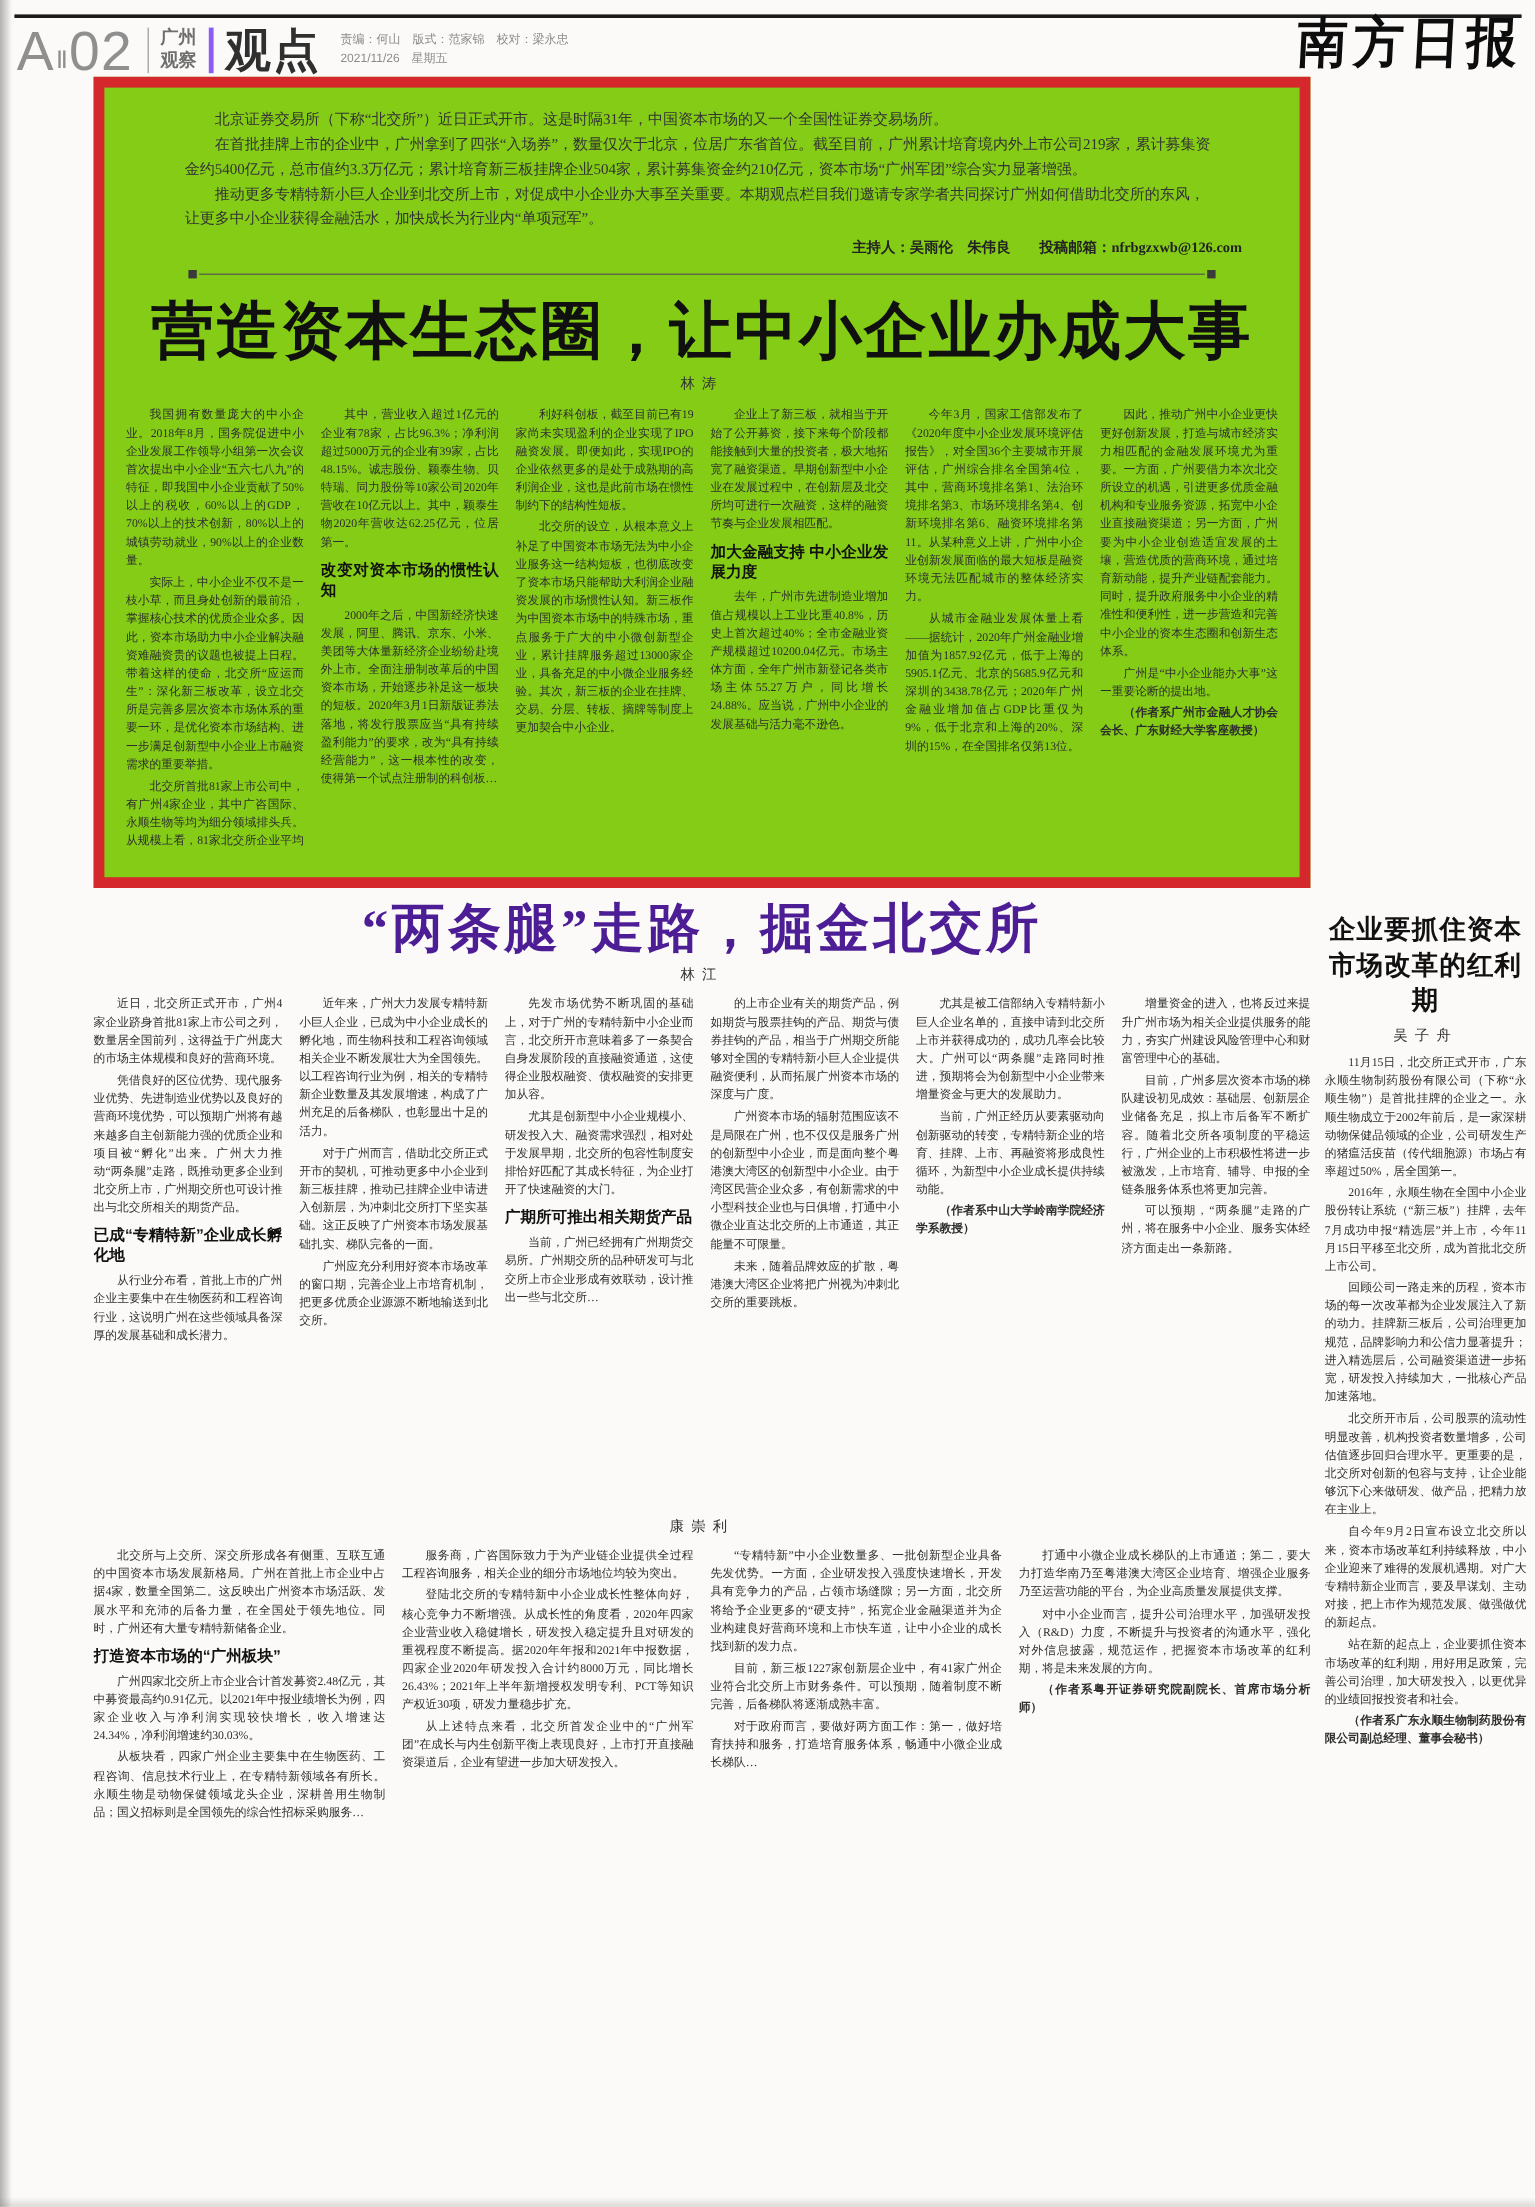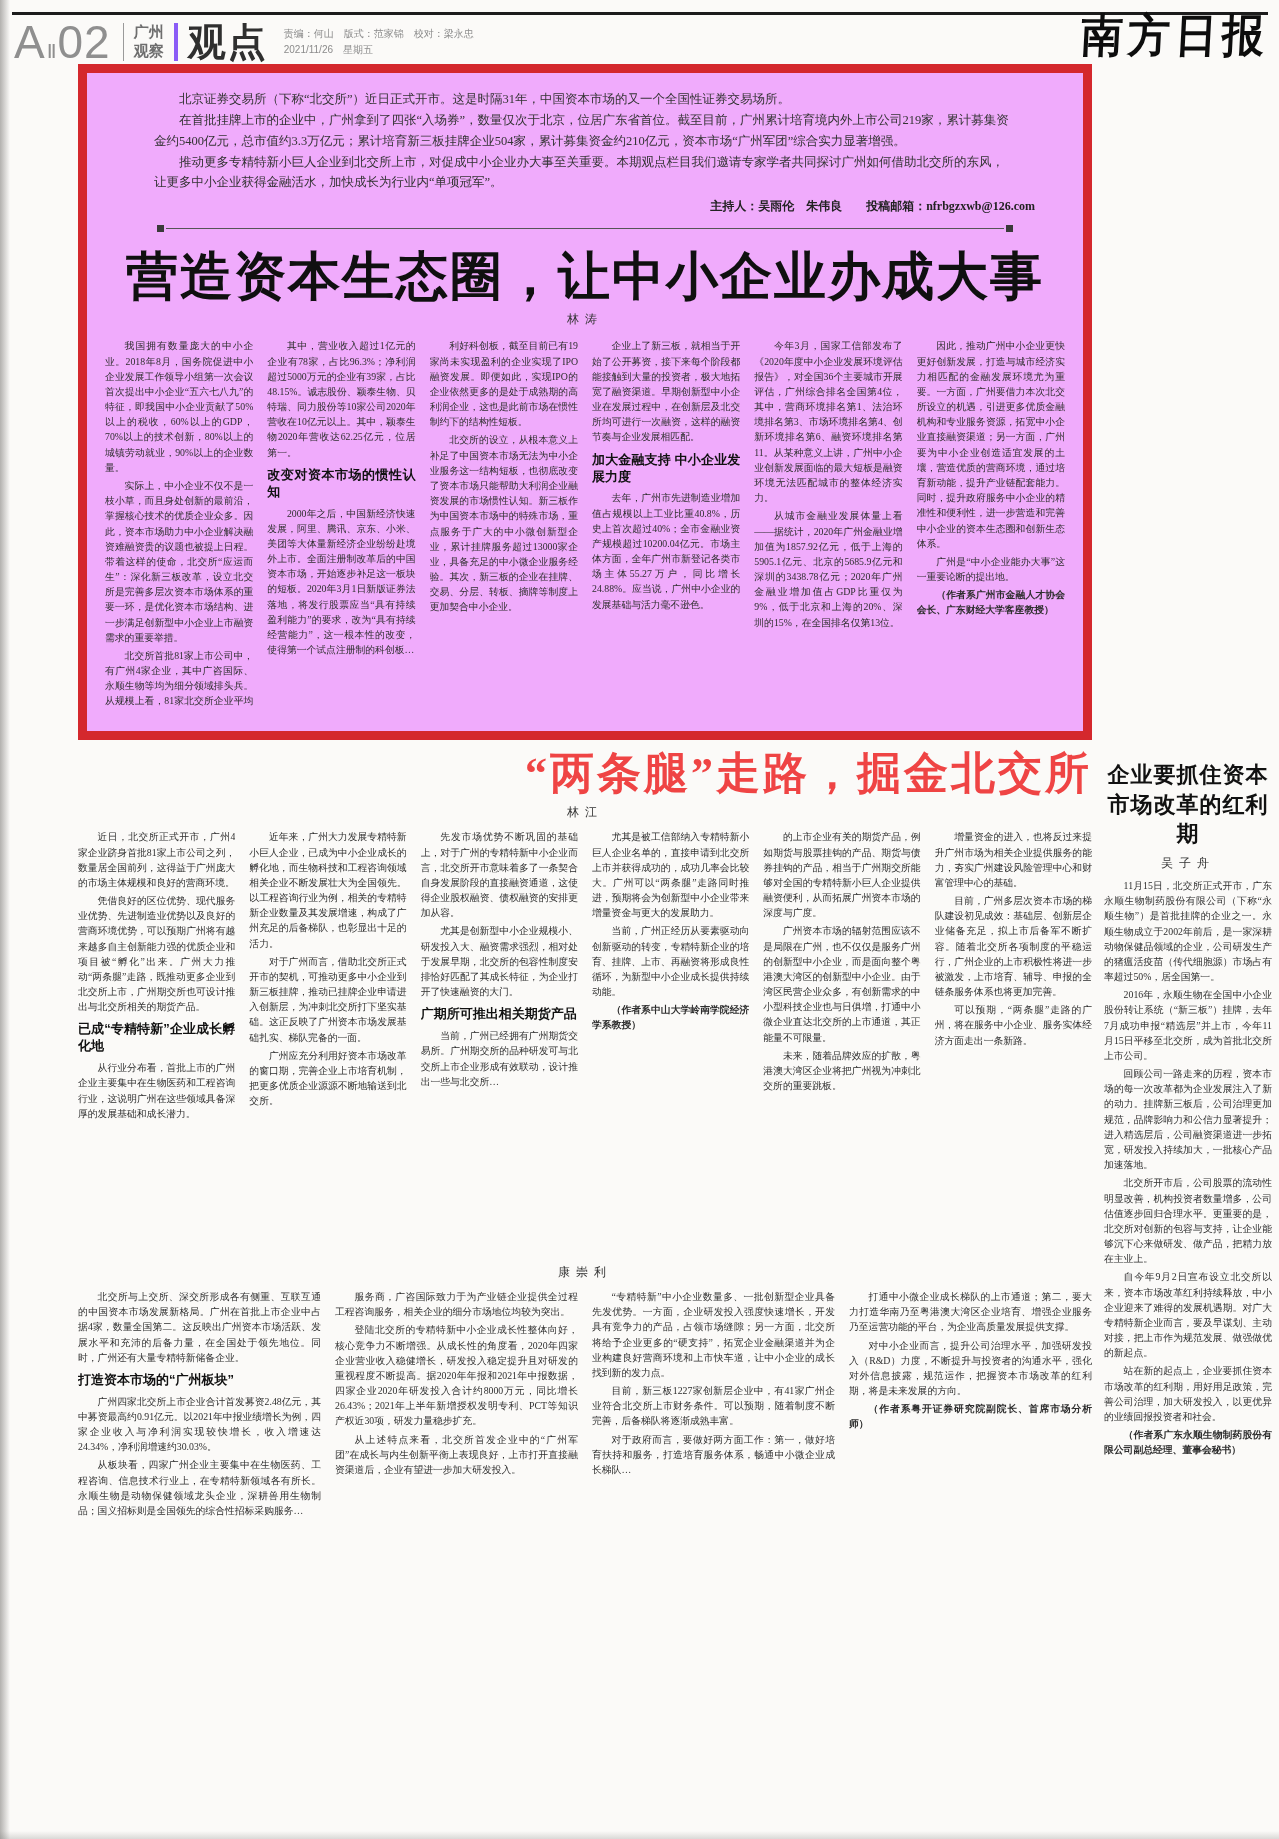--- a/index.html
+++ b/index.html
@@ -33,34 +33,34 @@
   .col{flex:1;overflow:hidden;font-size:9.8px;line-height:1.55;color:#2e2e2e;}
   .col + .col{margin-left:14px;}
   .p{margin:0 0 3px 0;text-indent:2em;}
   .h{font-family:"Liberation Sans","DejaVu Sans",sans-serif;font-weight:bold;
      font-size:13px;color:#111;margin:7px 0 5px 0;line-height:1.3;}
   .c{margin:2px 0 0 0;font-weight:bold;text-indent:2em;}
   .byline{ text-align:center;font-size:12px;color:#333;letter-spacing:6px;margin:6px 0;}
 
   
   .feature-box{position:absolute;left:78px;top:64px;width:996px;height:658px;
-    border:9px solid #d4282d;background:#f0abfc;padding:0;}
+    border:9px solid #d4282d;background:#84cc16;padding:0;}
   .intro{width:862px;margin:16px auto 0 auto;font-size:12.5px;line-height:1.62;color:#333;}
   .intro .p{margin-bottom:1px;}
   .moderator{width:900px;margin:6px auto 0 auto;text-align:right;font-weight:bold;font-size:12px;color:#222;}
   .deco-rule{width:856px;margin:10px auto 0 auto;display:flex;align-items:center;}
   .deco-rule .sq{width:7px;height:7px;background:#3a3a3a;}
   .deco-rule .ln{flex:1;height:1px;background:#555;margin:0 2px;}
   .feature-headline{margin:16px 10px 0 10px;text-align:center;font-size:52px;font-weight:bold;
     color:#101010;letter-spacing:2px;line-height:1.1;}
   .feature-cols{margin:10px 18px 0 18px;height:372px;}
 
   
   .article2{position:absolute;left:78px;top:750px;width:1014px;}
-  .a2-headline{text-align:right;font-size:44px;font-weight:bold;color:#ef4444;letter-spacing:3px;line-height:1.1;}
+  .a2-headline{text-align:center;font-size:44px;font-weight:bold;color:#4c1d95;letter-spacing:3px;line-height:1.1;}
   .a2-cols{margin-top:8px;height:398px;}
 
   
   .rail{position:absolute;left:1104px;top:760px;width:168px;height:1072px;overflow:hidden;}
   .rail-title{font-size:22px;font-weight:bold;color:#111;text-align:center;
     line-height:1.35;white-space:pre-line;letter-spacing:1px;}
   .rail-body{margin-top:6px;font-size:9.8px;line-height:1.55;text-align:justify;color:#2e2e2e;overflow:hidden;}
 
   
   .article3{position:absolute;left:78px;top:1258px;width:1014px;}
@@ -151,28 +151,28 @@
         <p class="p">对于广州而言，借助北交所正式开市的契机，可推动更多中小企业到新三板挂牌，推动已挂牌企业申请进入创新层，为冲刺北交所打下坚实基础。这正反映了广州资本市场发展基础扎实、梯队完备的一面。</p>
         <p class="p">广州应充分利用好资本市场改革的窗口期，完善企业上市培育机制，把更多优质企业源源不断地输送到北交所。</p>
       </div>
       <div class="col">
         <p class="p">先发市场优势不断巩固的基础上，对于广州的专精特新中小企业而言，北交所开市意味着多了一条契合自身发展阶段的直接融资通道，这使得企业股权融资、债权融资的安排更加从容。</p>
         <p class="p">尤其是创新型中小企业规模小、研发投入大、融资需求强烈，相对处于发展早期，北交所的包容性制度安排恰好匹配了其成长特征，为企业打开了快速融资的大门。</p>
         <h3 class="h">广期所可推出相关期货产品</h3>
         <p class="p">当前，广州已经拥有广州期货交易所。广州期交所的品种研发可与北交所上市企业形成有效联动，设计推出一些与北交所…</p>
       </div>
       <div class="col">
+        <p class="p">的上市企业有关的期货产品，例如期货与股票挂钩的产品、期货与债券挂钩的产品，相当于广州期交所能够对全国的专精特新小巨人企业提供融资便利，从而拓展广州资本市场的深度与广度。</p>
+        <p class="p">广州资本市场的辐射范围应该不是局限在广州，也不仅仅是服务广州的创新型中小企业，而是面向整个粤港澳大湾区的创新型中小企业。由于湾区民营企业众多，有创新需求的中小型科技企业也与日俱增，打通中小微企业直达北交所的上市通道，其正能量不可限量。</p>
+        <p class="p">未来，随着品牌效应的扩散，粤港澳大湾区企业将把广州视为冲刺北交所的重要跳板。</p>
+      </div>
+      <div class="col">
         <p class="p">尤其是被工信部纳入专精特新小巨人企业名单的，直接申请到北交所上市并获得成功的，成功几率会比较大。广州可以“两条腿”走路同时推进，预期将会为创新型中小企业带来增量资金与更大的发展助力。</p>
         <p class="p">当前，广州正经历从要素驱动向创新驱动的转变，专精特新企业的培育、挂牌、上市、再融资将形成良性循环，为新型中小企业成长提供持续动能。</p>
         <p class="c">（作者系中山大学岭南学院经济学系教授）</p>
-      </div>
-      <div class="col">
-        <p class="p">的上市企业有关的期货产品，例如期货与股票挂钩的产品、期货与债券挂钩的产品，相当于广州期交所能够对全国的专精特新小巨人企业提供融资便利，从而拓展广州资本市场的深度与广度。</p>
-        <p class="p">广州资本市场的辐射范围应该不是局限在广州，也不仅仅是服务广州的创新型中小企业，而是面向整个粤港澳大湾区的创新型中小企业。由于湾区民营企业众多，有创新需求的中小型科技企业也与日俱增，打通中小微企业直达北交所的上市通道，其正能量不可限量。</p>
-        <p class="p">未来，随着品牌效应的扩散，粤港澳大湾区企业将把广州视为冲刺北交所的重要跳板。</p>
       </div>
       <div class="col">
         <p class="p">增量资金的进入，也将反过来提升广州市场为相关企业提供服务的能力，夯实广州建设风险管理中心和财富管理中心的基础。</p>
         <p class="p">目前，广州多层次资本市场的梯队建设初见成效：基础层、创新层企业储备充足，拟上市后备军不断扩容。随着北交所各项制度的平稳运行，广州企业的上市积极性将进一步被激发，上市培育、辅导、申报的全链条服务体系也将更加完善。</p>
         <p class="p">可以预期，“两条腿”走路的广州，将在服务中小企业、服务实体经济方面走出一条新路。</p>
       </div>
     </div>
 </div>
 
 <div class="rail">

